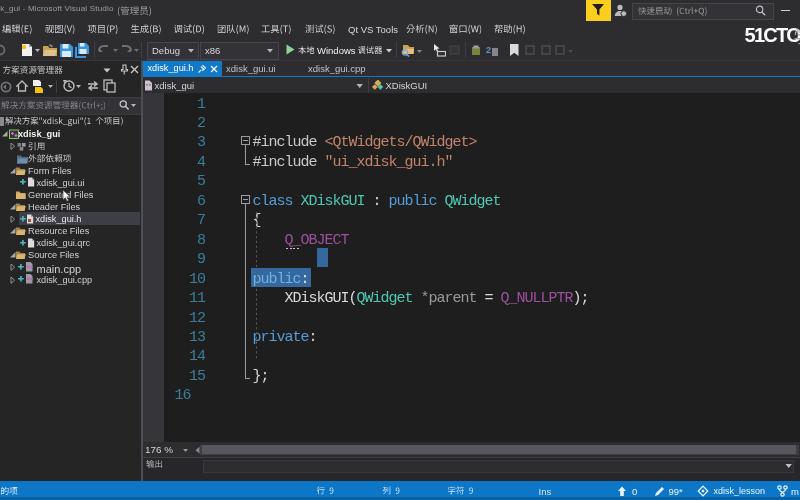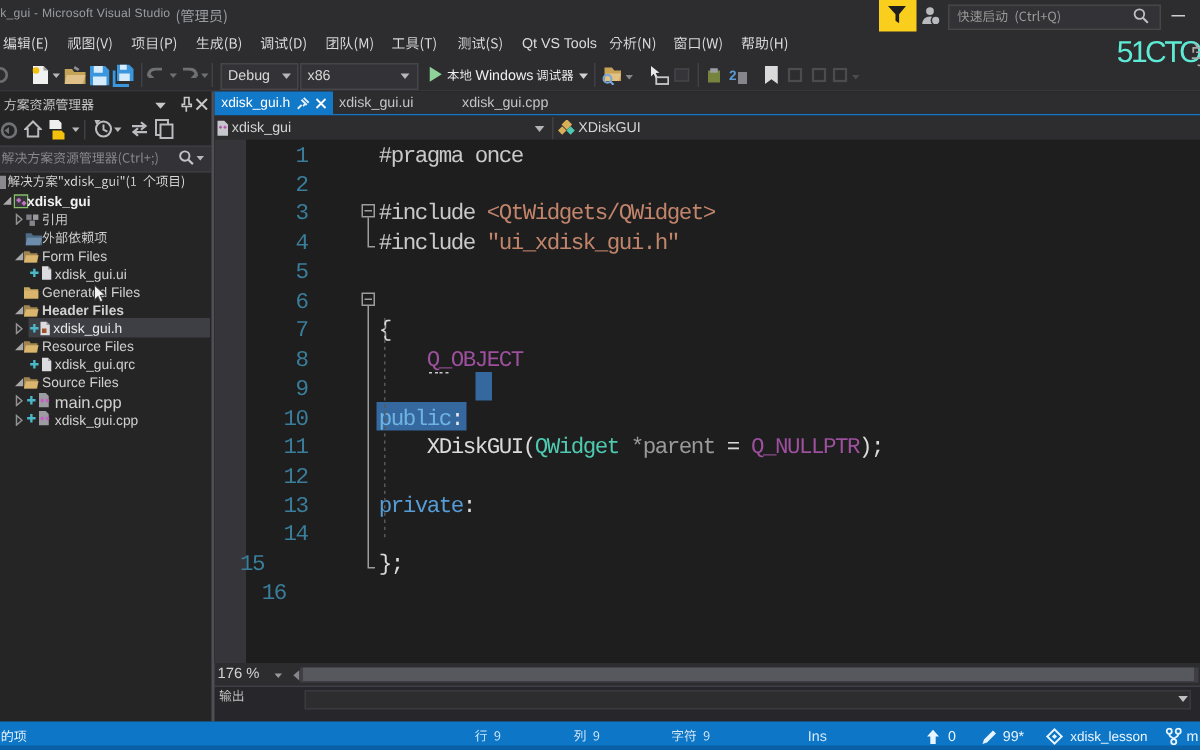--- a/index.html
+++ b/index.html
@@ -15,21 +15,21 @@
       <circle cx="7" cy="3.4" r="2.6" fill="#b9babe"></circle>
       <path fill="#b9babe" d="M1.8 12c0-3 2.3-5 5.2-5s5.2 2 5.2 5z"></path>
       <circle cx="10.8" cy="9.6" r="2.9" fill="#b9babe" stroke="#2d2d30" stroke-width="1"></circle>
     </svg>
 <div style="left:631.5px;top:2.5px;width:140px;height:15.5px;background:#333337;border:1px solid #464649"></div>
 <svg style="position:absolute;left:755px;top:5px" width="12" height="11" viewBox="0 0 12 11">
       <circle cx="4.6" cy="4.4" r="3.2" fill="none" stroke="#bfbfc3" stroke-width="1.2"></circle>
       <line x1="6.9" y1="6.9" x2="10.2" y2="10.2" stroke="#bfbfc3" stroke-width="1.4"></line>
     </svg>
 <div style="left:781px;top:9.5px;width:9px;height:1.6px;background:#cfcfcf;"></div>
-<div style="left:744.5px;top:24.2px;font-size:20px;color:#5eead4;white-space:pre;font-weight:normal;letter-spacing:-1.7px">51CTO</div>
+<div style="left:744.5px;top:24.2px;font-size:20px;color:#ffffff;white-space:pre;font-weight:bold;letter-spacing:-1.7px">51CTO</div>
 <div style="left:348px;top:23.5px;font-size:9.5px;color:#dadada;white-space:pre;">Qt VS Tools</div>
 <div style="left:0px;top:60px;width:800px;height:1.2px;background:#37373b;"></div>
 <svg style="position:absolute;left:-6px;top:44px" width="12" height="12" viewBox="0 0 12 12">
       <circle cx="6" cy="6" r="4.5" fill="none" stroke="#6b6d72" stroke-width="1.8"></circle>
     </svg>
 <svg style="position:absolute;left:20px;top:43px" width="14" height="14" viewBox="0 0 14 14">
       <path d="M2 1h7l3 3v9H2z" fill="#f1f1f1"></path>
       <path d="M9 1l3 3H9z" fill="#a0a0a0"></path>
       <circle cx="4" cy="4" r="2.2" fill="#f4c20d"></circle>
     </svg>
@@ -220,21 +220,21 @@
       <path d="M0 3.8h9.5V9H0z" fill="#d9b56e"></path>
     </svg>
 <div style="left:28px;top:189.89999999999998px;font-size:9.2px;color:#d0d0d0;white-space:pre;">Generated Files</div>
 <svg style="position:absolute;left:10px;top:203.89999999999998px" width="6" height="6" viewBox="0 0 6 6">
       <path d="M5.5 0v5.5H0z" fill="#a8a8a8"></path>
     </svg>
 <svg style="position:absolute;left:16.3px;top:201.89999999999998px" width="10" height="10" viewBox="0 0 10 10">
       <path d="M0 1.5h3.6l0.9 1.4H9V9H0z" fill="#a0854e"></path>
       <path d="M1.3 4.2H9.8L8.3 9H0z" fill="#d9b56e"></path>
     </svg>
-<div style="left:28px;top:201.99999999999997px;font-size:9.2px;color:#d0d0d0;white-space:pre;font-weight:bold;">Header Files</div>
+<div style="left:28px;top:201.99999999999997px;font-size:9.2px;color:#d0d0d0;white-space:pre;">Header Files</div>
 <div style="left:18.5px;top:212.0px;width:121px;height:12.8px;background:#3e3e45;"></div>
 <svg style="position:absolute;left:10px;top:215.0px" width="6" height="8" viewBox="0 0 6 8">
       <path d="M1 1l3.6 3.2L1 7.4z" fill="none" stroke="#919191" stroke-width="1"></path>
     </svg>
 <svg style="position:absolute;left:19.5px;top:215.5px" width="6" height="6" viewBox="0 0 6 6">
       <path d="M2.4 0v5.6M-0.4 2.8h5.6" stroke="#4ab8c8" stroke-width="1.6" transform="translate(0.5,0)"></path>
     </svg>
 <svg style="position:absolute;left:25.5px;top:213.5px" width="8" height="10" viewBox="0 0 8 10">
       <path d="M1 0.5h4l2.2 2.2v6.8H1z" fill="#dcdce0"></path>
       <path d="M5 0.5L7.2 2.7H5z" fill="#9a9a9e"></path>
@@ -333,25 +333,25 @@
 <div style="left:160px;top:172.32px;width:45px;text-align:right;color:#3a7e9b;font-family:'Liberation Mono',monospace;font-size:15px;letter-spacing:-1px;line-height:19.4px;">5</div>
 <div style="left:160px;top:191.77499999999998px;width:45px;text-align:right;color:#3a7e9b;font-family:'Liberation Mono',monospace;font-size:15px;letter-spacing:-1px;line-height:19.4px;">6</div>
 <div style="left:160px;top:211.22999999999996px;width:45px;text-align:right;color:#3a7e9b;font-family:'Liberation Mono',monospace;font-size:15px;letter-spacing:-1px;line-height:19.4px;">7</div>
 <div style="left:160px;top:230.685px;width:45px;text-align:right;color:#3a7e9b;font-family:'Liberation Mono',monospace;font-size:15px;letter-spacing:-1px;line-height:19.4px;">8</div>
 <div style="left:160px;top:250.14px;width:45px;text-align:right;color:#3a7e9b;font-family:'Liberation Mono',monospace;font-size:15px;letter-spacing:-1px;line-height:19.4px;">9</div>
 <div style="left:160px;top:269.59499999999997px;width:45px;text-align:right;color:#3a7e9b;font-family:'Liberation Mono',monospace;font-size:15px;letter-spacing:-1px;line-height:19.4px;">10</div>
 <div style="left:160px;top:289.04999999999995px;width:45px;text-align:right;color:#3a7e9b;font-family:'Liberation Mono',monospace;font-size:15px;letter-spacing:-1px;line-height:19.4px;">11</div>
 <div style="left:160px;top:308.505px;width:45px;text-align:right;color:#3a7e9b;font-family:'Liberation Mono',monospace;font-size:15px;letter-spacing:-1px;line-height:19.4px;">12</div>
 <div style="left:160px;top:327.96px;width:45px;text-align:right;color:#3a7e9b;font-family:'Liberation Mono',monospace;font-size:15px;letter-spacing:-1px;line-height:19.4px;">13</div>
 <div style="left:160px;top:347.41499999999996px;width:45px;text-align:right;color:#3a7e9b;font-family:'Liberation Mono',monospace;font-size:15px;letter-spacing:-1px;line-height:19.4px;">14</div>
-<div style="left:160px;top:366.87px;width:45px;text-align:left;color:#3a7e9b;font-family:'Liberation Mono',monospace;font-size:15px;letter-spacing:-1px;line-height:19.4px;">15</div>
+<div style="left:160px;top:366.87px;width:45px;text-align:right;color:#3a7e9b;font-family:'Liberation Mono',monospace;font-size:15px;letter-spacing:-1px;line-height:19.4px;">15</div>
 <div style="left:160px;top:386.325px;width:45px;text-align:center;color:#3a7e9b;font-family:'Liberation Mono',monospace;font-size:15px;letter-spacing:-1px;line-height:19.4px;">16</div>
-<div style="left:252.5px;top:94.5px;white-space:pre;font-family:'Liberation Mono',monospace;font-size:15px;letter-spacing:-1px;line-height:19.4px;"><span style="color:#c9c9c9">#pragma once</span></div>
 <div style="left:252.5px;top:133.40999999999997px;white-space:pre;font-family:'Liberation Mono',monospace;font-size:15px;letter-spacing:-1px;line-height:19.4px;"><span style="color:#c9c9c9">#include </span><span style="color:#c2846b">&lt;QtWidgets/QWidget&gt;</span></div>
 <div style="left:252.5px;top:152.86499999999998px;white-space:pre;font-family:'Liberation Mono',monospace;font-size:15px;letter-spacing:-1px;line-height:19.4px;"><span style="color:#c9c9c9">#include </span><span style="color:#c2846b">"ui_xdisk_gui.h"</span></div>
+<div style="left:252.5px;top:191.77499999999998px;white-space:pre;font-family:'Liberation Mono',monospace;font-size:15px;letter-spacing:-1px;line-height:19.4px;"><span style="color:#569cd6">class </span><span style="color:#4ec9b0">XDiskGUI</span><span style="color:#dadada"> : </span><span style="color:#569cd6">public </span><span style="color:#4ec9b0">QWidget</span></div>
 <div style="left:252.5px;top:211.22999999999996px;white-space:pre;font-family:'Liberation Mono',monospace;font-size:15px;letter-spacing:-1px;line-height:19.4px;"><span style="color:#dadada">{</span></div>
 <div style="left:317px;top:248.44px;width:10.5px;height:19px;background:#35689f;"></div>
 <div style="left:251px;top:267.895px;width:60px;height:19px;background:#35689f;"></div>
 <div style="left:252.5px;top:230.685px;white-space:pre;font-family:'Liberation Mono',monospace;font-size:15px;letter-spacing:-1px;line-height:19.4px;"><span style="color:#9d509d">    Q_OBJECT</span></div>
 <div style="left:252.5px;top:269.59499999999997px;white-space:pre;font-family:'Liberation Mono',monospace;font-size:15px;letter-spacing:-1px;line-height:19.4px;"><span style="color:#6fb3e0">public</span><span style="color:#e8e8e8">:</span></div>
 <div style="left:252.5px;top:289.04999999999995px;white-space:pre;font-family:'Liberation Mono',monospace;font-size:15px;letter-spacing:-1px;line-height:19.4px;"><span style="color:#dadada">    XDiskGUI(</span><span style="color:#4ec9b0">QWidget</span><span style="color:#dadada"> </span><span style="color:#9a9a9a">*parent</span><span style="color:#dadada"> = </span><span style="color:#9d509d">Q_NULLPTR</span><span style="color:#dadada">);</span></div>
 <div style="left:252.5px;top:327.96px;white-space:pre;font-family:'Liberation Mono',monospace;font-size:15px;letter-spacing:-1px;line-height:19.4px;"><span style="color:#569cd6">private</span><span style="color:#dadada">:</span></div>
 <div style="left:252.5px;top:366.87px;white-space:pre;font-family:'Liberation Mono',monospace;font-size:15px;letter-spacing:-1px;line-height:19.4px;"><span style="color:#dadada">};</span></div>
 <div style="left:286.0px;top:247.6px;width:2px;height:1.6px;background:#c8c8c8;"></div>
 <div style="left:289.6px;top:247.6px;width:2px;height:1.6px;background:#c8c8c8;"></div>

